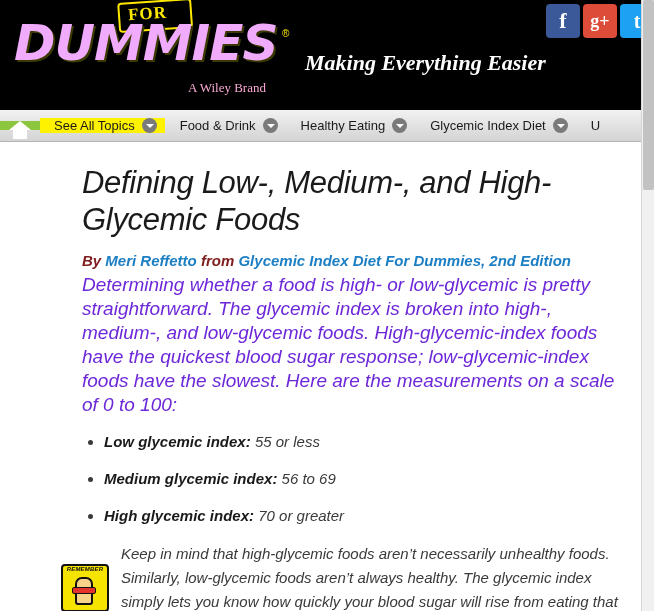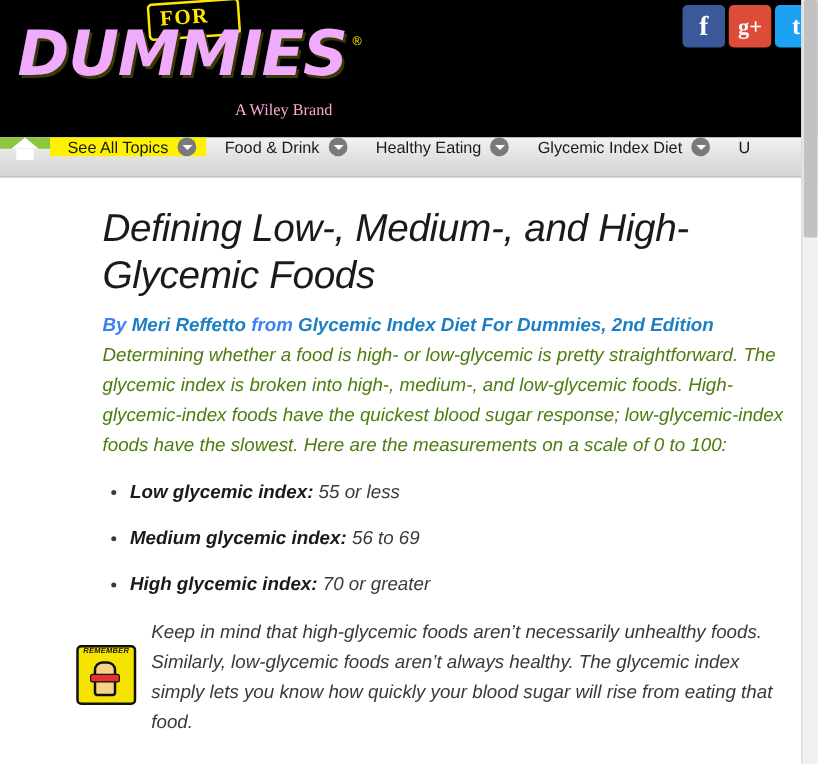--- a/index.html
+++ b/index.html
@@ -106,21 +106,21 @@
   .social-gp { background: #dd4b39; font-size: 18px; }
   .social-tw { background: #1da1f2; font-size: 20px; }
 
   
   .navbar {
     position: relative;
     height: 32px;
     background: linear-gradient(to bottom, #f2f2f2 0%, #e2e2e2 50%, #d4d4d4 100%);
     border-bottom: 1px solid #b5b5b5;
     display: flex;
-    align-items: flex-start;
+    align-items: center;
   }
   .nav-home {
     width: 40px;
     background: #8cc63f;
     display: flex;
     align-items: center;
     justify-content: center;
   }
   .home-icon {
     width: 0; height: 0;
@@ -189,31 +189,31 @@
     color: #1a1a1a;
     font-weight: bold;
     margin-bottom: 4px;
   }
   .byline a, .series a {
     color: #1c7fc4;
     text-decoration: none;
     font-weight: bold;
     text-align: right;
   }
-  .byline .plain { font-weight: bold; color: #3b82f6; }
+  .byline .plain { font-weight: bold; color: #7f1d1d; }
   .series {
     font-size: 14px;
     color: #1a1a1a;
     font-weight: bold;
     margin-bottom: 16px;
   }
   .body-text {
-    font-size: 15px;
+    font-size: 19px;
     line-height: 24px;
-    color: #4d7c0f;
+    color: #6d28d9;
     margin: 0 0 14px 0;
     max-width: 545px;
   }
   ul.points {
     margin: 0 0 10px 0;
     padding-left: 22px;
     max-width: 545px;
   }
   ul.points li {
     font-size: 15px;
@@ -296,20 +296,21 @@
 </head>
 <body>
 
 <div class="header">
   <div class="logo-block">
     <div class="logo-for">FOR</div>
     <div class="logo-dummies">DUMMIES</div>
     <div class="logo-reg">®</div>
     <div class="logo-wiley">A Wiley Brand</div>
   </div>
+  <div class="tagline">Making Everything Easier</div>
   <div class="social">
     <div class="social-btn social-fb">f</div>
     <div class="social-btn social-gp">g+</div>
     <div class="social-btn social-tw">t</div>
   </div>
 </div>
 
 <div class="navbar">
   <div class="nav-home">
     <div class="home-icon"></div>

